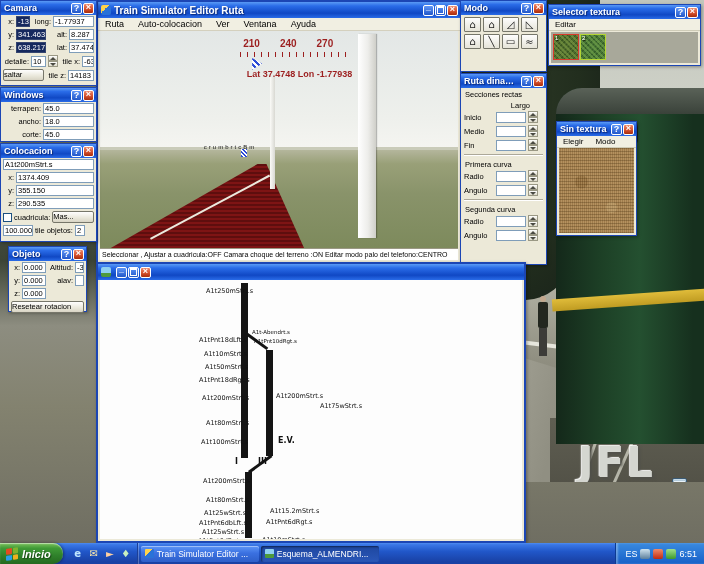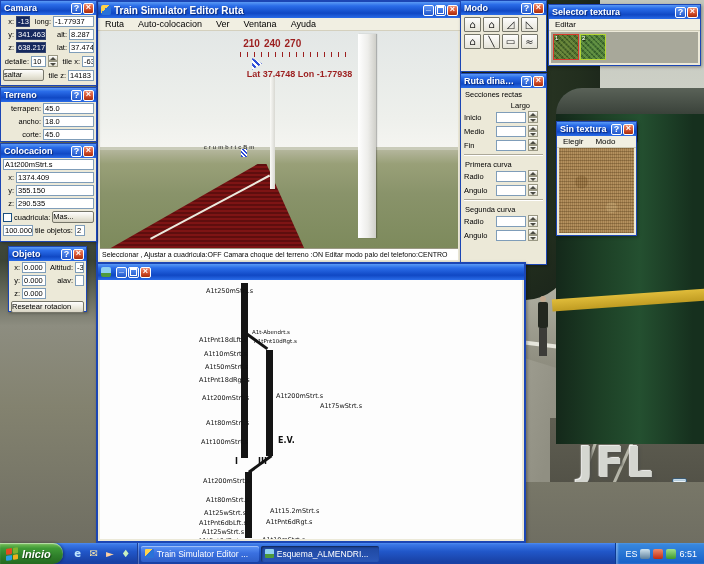--- a/index.html
+++ b/index.html
@@ -101,21 +101,21 @@
   .terrain{position:absolute;left:0;right:0;top:55%;height:45%;
     background:linear-gradient(180deg,#b4b69c 0%,#99a078 14%,#89936a 45%,#7d8a5c 100%)}
   .horizonband{position:absolute;left:0;right:0;top:53.5%;height:2%;background:#c9cbb9}
   .trackbed{position:absolute;inset:0;
     clip-path:polygon(3% 100%,57% 100%,46.5% 14%,44% 14%);
     background:repeating-linear-gradient(180deg,#7e1414 0 2px,#5e0e0e 2px 4px)}
   .track-edge{position:absolute;left:50px;top:88px;width:135px;height:2px;background:#eceade;transform:rotate(-28deg);transform-origin:left top}
   .pole-big{position:absolute;left:72%;top:1.5%;width:5%;height:94%;
     background:linear-gradient(90deg,#ffffff,#ededea 55%,#cfcfc9);box-shadow:1px 0 1px rgba(0,0,0,.25)}
   .pole-thin{position:absolute;left:47.5%;top:21%;width:1.5%;height:52%;background:linear-gradient(90deg,#fbfbf8,#d8d8d2)}
-  .compass{position:absolute;left:40%;top:7px;display:flex;gap:4px;color:#9c1f1f;font-size:10px;font-weight:bold}
+  .compass{position:absolute;left:40%;top:7px;display:flex;gap:20px;color:#9c1f1f;font-size:10px;font-weight:bold}
   .compass-ticks{position:absolute;left:39%;top:21px;width:112px;height:5px;
     background:repeating-linear-gradient(90deg,#9c1f1f 0 1px,transparent 1px 7px)}
   .compass-flag{position:absolute;left:42.5%;top:27px;width:10px;height:13px;
     background:repeating-linear-gradient(45deg,#2b4bd6 0 2px,#ffffff 2px 4px);
     clip-path:polygon(0 0,100% 45%,0 90%)}
   .latlon{position:absolute;left:41%;top:38px;color:#9c1f1f;font-size:9px;font-weight:bold;white-space:nowrap}
   .marker-label{position:absolute;left:29%;top:52%;font-size:6px;letter-spacing:2px;color:#1a1a1a;white-space:nowrap}
   .marker-flag{position:absolute;left:39.5%;top:54.5%;width:6px;height:8px;
     background:repeating-linear-gradient(45deg,#2b4bd6 0 1.5px,#fff 1.5px 3px)}
   .statusbar{position:absolute;left:2px;right:2px;bottom:2px;height:12px;background:#fff;border-top:1px solid #9a9884;
@@ -300,21 +300,21 @@
     </div>
     <div class="prow">
       <span class="btn" style="width:41px">saltar</span>
       <span class="plbl r" style="width:20px">tile z:</span>
       <span class="fld" style="flex:1">14183</span>
     </div>
   </div>
 
   <div class="win" id="win-terreno">
     <div class="titlebar">
-      <span class="tb-text">Terreno</span>
+      <span class="tb-text">Windows</span>
       <span class="tb-btns">
         <span class="tbtn help"></span>
         <span class="tbtn close"></span>
       </span>
     </div>
     <div class="prow">
       <span class="plbl r" style="width:38px">terrapen:</span>
       <span class="fld" style="flex:1">45.0</span>
     </div>
     <div class="prow">

